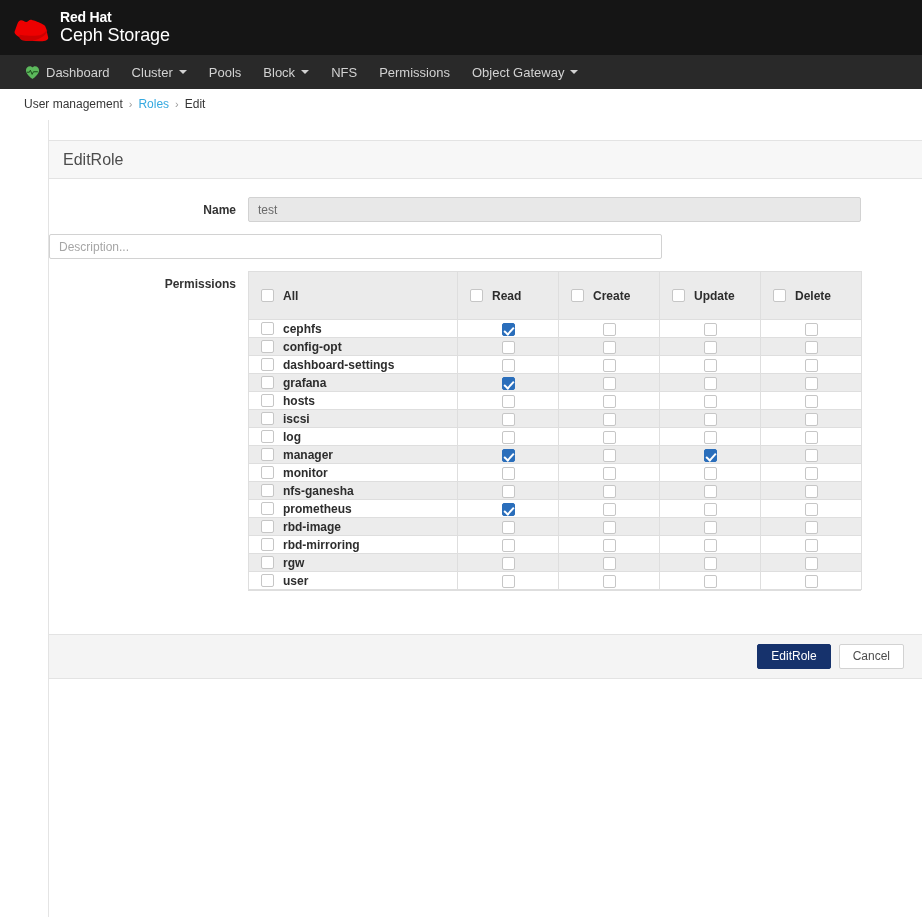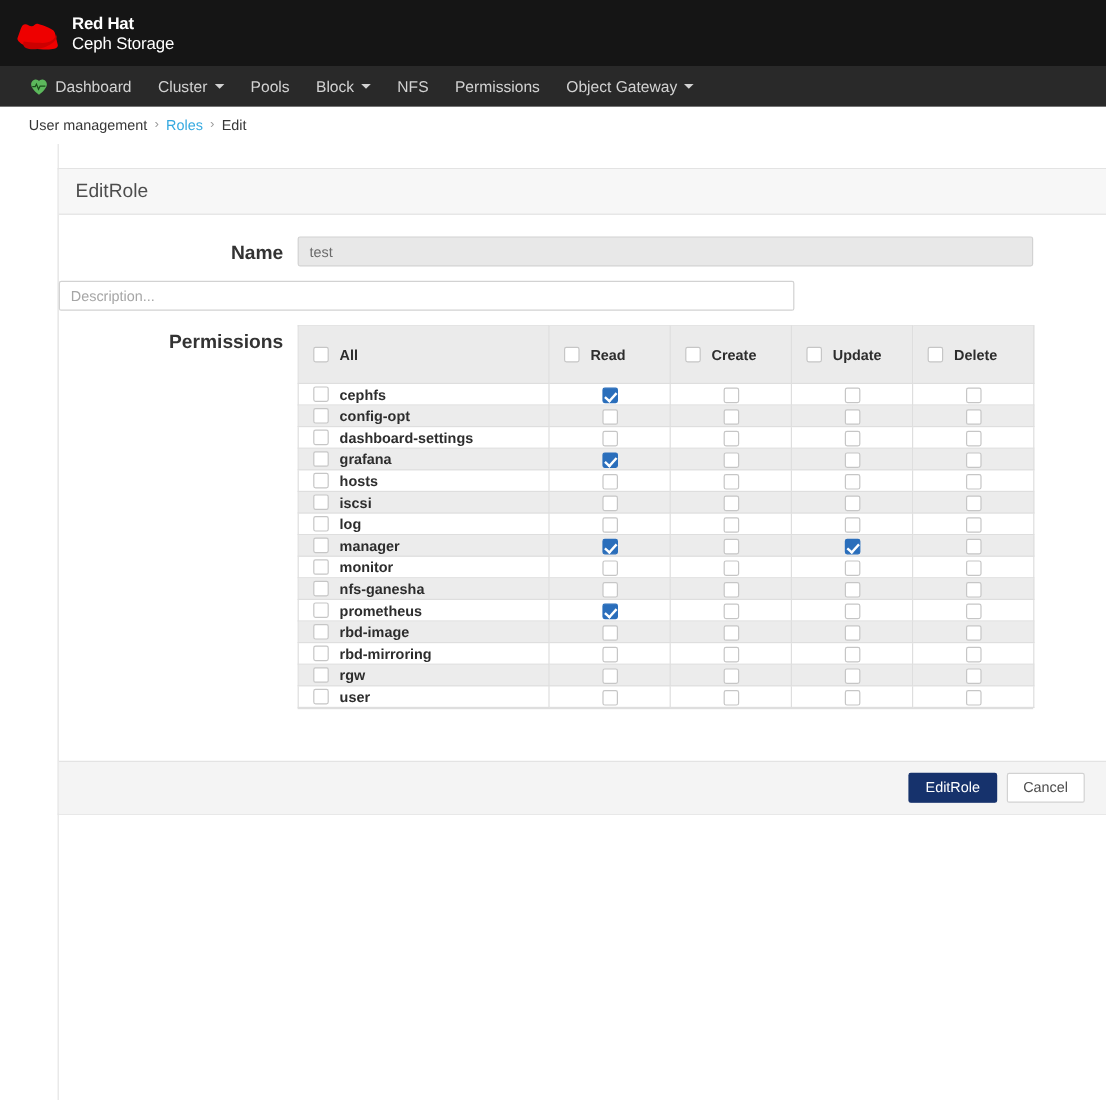--- a/index.html
+++ b/index.html
@@ -21,21 +21,21 @@
     align-items: center;
     padding-left: 14px;
   }
   .brand-logo { display: flex; align-items: center; }
   .rh-hat { width: 38px; height: 28px; margin-right: 8px; flex: none; }
   .brand-text { line-height: 1.15; }
   .brand-line1 {
     color: #ffffff; font-weight: bold; font-size: 14px; letter-spacing: -0.2px;
   }
   .brand-line2 {
-    color: #ffffff; font-size: 14px; letter-spacing: -0.1px;
+    color: #ffffff; font-size: 18px; letter-spacing: -0.1px;
   }
 
   
   .navbar {
     height: 34px;
     background: #292929;
     display: flex;
     align-items: center;
     padding-left: 14px;
   }
@@ -113,21 +113,21 @@
     display: flex;
     align-items: flex-start;
     margin-bottom: 12px;
   }
   .form-label {
     width: 199px;
     text-align: right;
     padding-right: 12px;
     padding-top: 6px;
     font-weight: bold;
-    font-size: 16px;
+    font-size: 12px;
     color: #333333;
   }
   .form-field { width: 613px; }
   .text-input {
     width: 100%;
     height: 25px;
     border: 1px solid #d2d2d2;
     border-radius: 2px;
     padding: 0 9px;
     font-family: "Liberation Sans", sans-serif;

